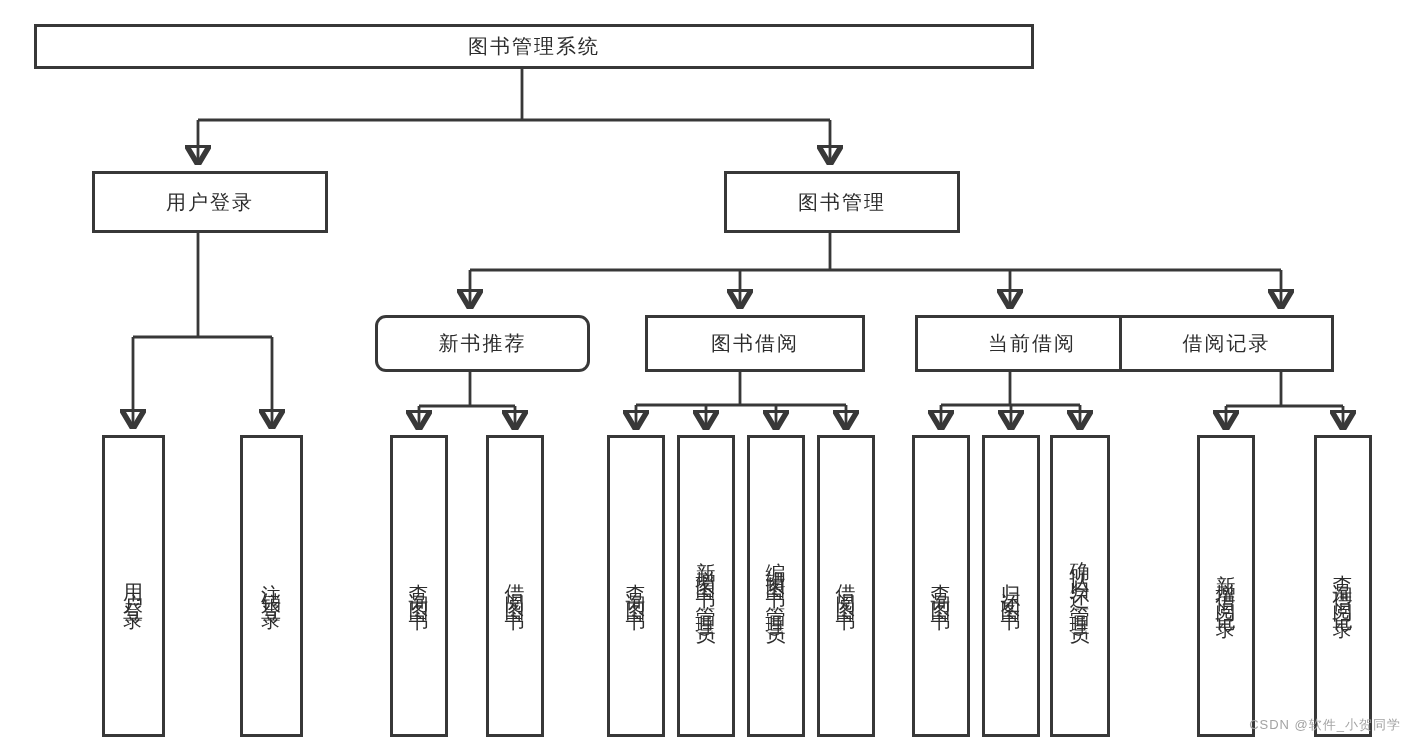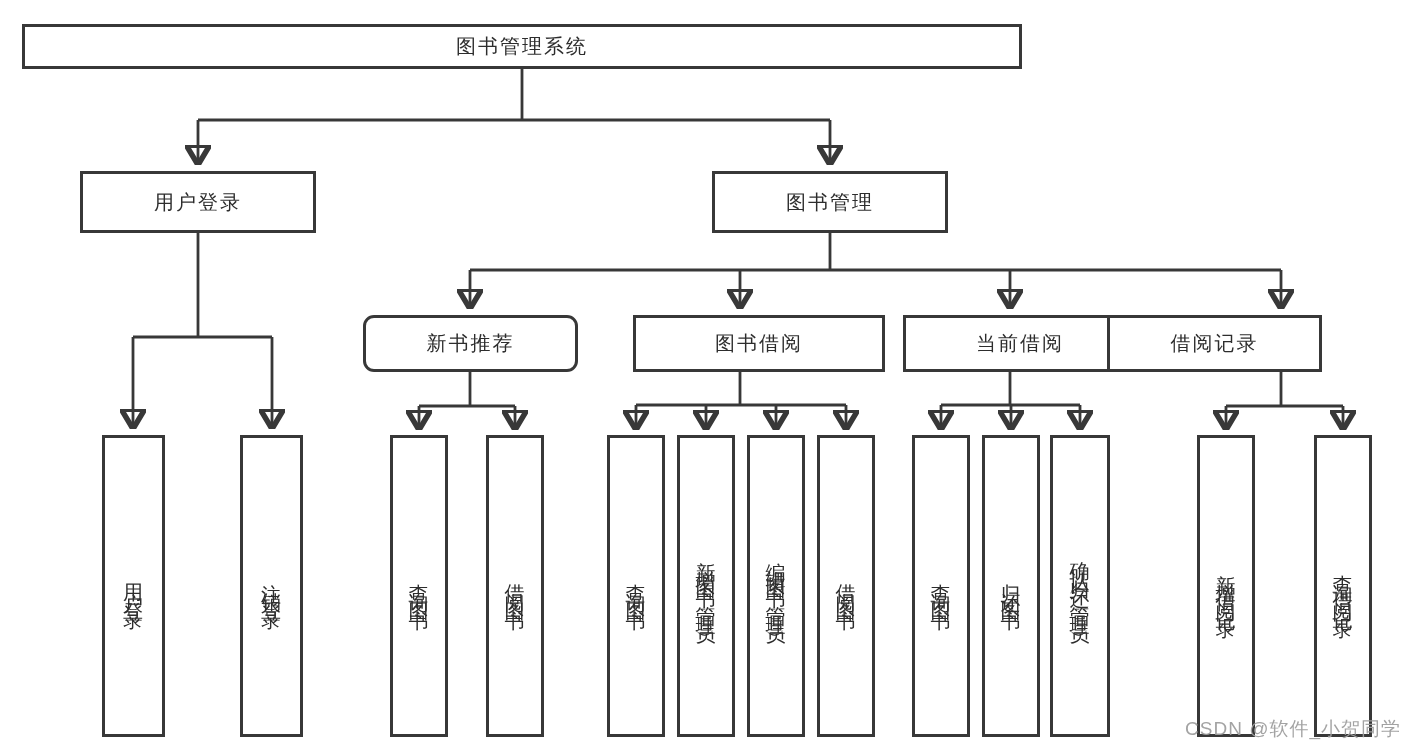--- a/index.html
+++ b/index.html
@@ -23,20 +23,21 @@
     display: flex;
     align-items: center;
     justify-content: center;
     color: #2d2d2d;
     text-align: center;
   }
   .h-box {
     font-size: 20px;
     letter-spacing: 2px;
     white-space: nowrap;
+    margin-left: 12px;
   }
   .v-box {
     writing-mode: vertical-rl;
     font-size: 20px;
     letter-spacing: 9px;
     line-height: 1;
   }
   #connectors {
     position: absolute;
     left: 0;
@@ -47,21 +48,21 @@
   }
   #connectors path, #connectors line {
     stroke: #383838;
     stroke-width: 2.8;
     fill: none;
   }
   .watermark {
     position: absolute;
     right: 4px;
     top: 716px;
-    font-size: 19px;
+    font-size: 13px;
     color: rgba(158, 158, 158, 0.95);
     letter-spacing: 1px;
     white-space: nowrap;
     margin-left: 16px;
   }
 </style>
 </head>
 <body>
 
 <div id="canvas">
@@ -127,21 +128,21 @@
       <line x1="1343" y1="406" x2="1343" y2="427" marker-end="url(#arrow)"></line>
     </g>
   </svg>
 
   <div class="box h-box" style="left:22px; top:24px; width:1000px; height:45px;">图书管理系统</div>
 
   <div class="box h-box" style="left:80px; top:171px; width:236px; height:62px;">用户登录</div>
   <div class="box h-box" style="left:712px; top:171px; width:236px; height:62px;text-align:right;">图书管理</div>
 
   <div class="box h-box" style="left:363px; top:315px; width:215px; height:57px;border-radius:11px;">新书推荐</div>
-  <div class="box h-box" style="left:633px; top:315px; width:252px; height:57px;">图书借阅</div>
+  <div class="box h-box" style="left:633px; top:315px; width:220px; height:57px;">图书借阅</div>
   <div class="box h-box" style="left:903px; top:315px; width:215px; height:57px;padding-left:19px;">当前借阅</div>
   <div class="box h-box" style="left:1107px; top:315px; width:215px; height:57px;">借阅记录</div>
 
   <div class="box v-box" style="left:102px; top:435px; width:63px; height:302px;">用户登录</div>
   <div class="box v-box" style="left:240px; top:435px; width:63px; height:302px;">注销登录</div>
 
   <div class="box v-box" style="left:390px; top:435px; width:58px; height:302px;">查询图书</div>
   <div class="box v-box" style="left:486px; top:435px; width:58px; height:302px;">借阅图书</div>
 
   <div class="box v-box" style="left:607px; top:435px; width:58px; height:302px;">查询图书</div>

